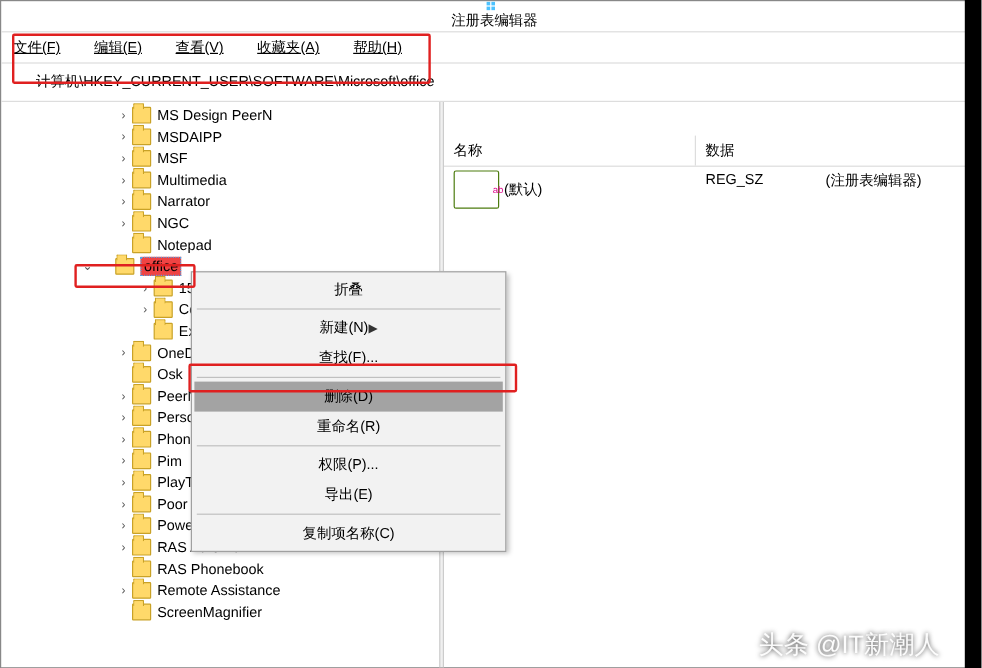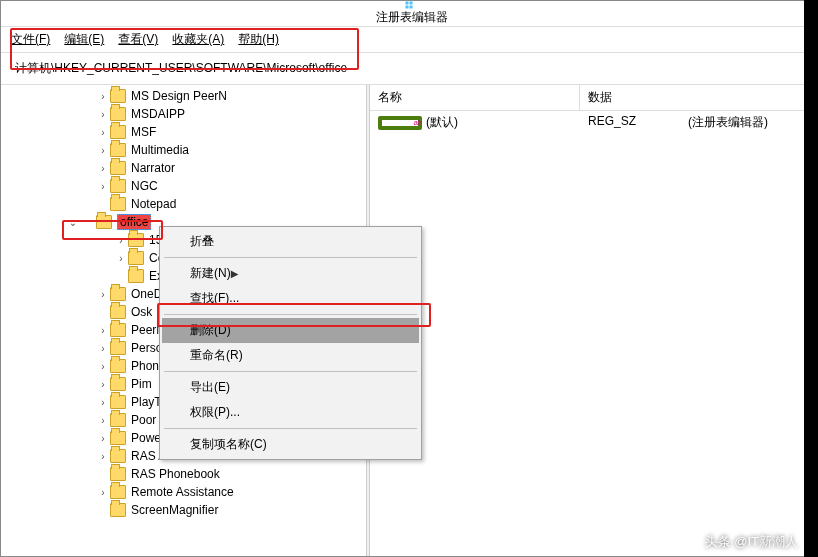--- a/index.html
+++ b/index.html
@@ -1,50 +1,50 @@
 <!DOCTYPE html>
 <html><head>
   <meta charset="utf-8">
   <style>
     * { margin: 0; padding: 0; box-sizing: border-box; font-family: "Microsoft YaHei", "Segoe UI", sans-serif; font-size: 12px; }
     body { background: #fff; width: 818px; height: 557px; overflow: hidden; position: relative; }
     .window { border: 1px solid #888; width: 818px; height: 557px; display: flex; flex-direction: column; }
     .titlebar { display: flex; align-items: center; height: 26px; padding-left: 6px; border-bottom: 1px solid #ddd; flex-direction: column; }
     .titlebar .app-icon { width: 16px; height: 16px; margin-right: 6px; }
-    .menubar { display: flex; gap: 14px; padding: 4px 10px; border-bottom: 1px solid #ddd; }
+    .menubar { display: flex; gap: 28px; padding: 4px 10px; border-bottom: 1px solid #ddd; }
     .menubar span { color: #000; text-decoration: underline; text-decoration-color: #000; cursor: default; }
-    .addressbar { padding: 4px 8px; border-bottom: 1px solid #ddd; display: flex; align-items: center; }
+    .addressbar { padding: 4px 23px; border-bottom: 1px solid #ddd; display: flex; align-items: center; }
     .addressbar .path { flex: 1; padding: 3px 6px; }
     .content { flex: 1; display: flex; min-height: 0; }
     .tree-pane { width: 365px; overflow: auto; padding-top: 2px; position: relative; }
     .divider { width: 4px; background: #f0f0f0; border-left: 1px solid #ccc; border-right: 1px solid #ccc; cursor: ew-resize; }
     .list-pane { flex: 1; display: flex; flex-direction: column; }
     .list-header { display: flex; border-bottom: 1px solid #ddd; }
-    .list-header .col { padding: 4px 8px; border-right: 1px solid #ddd; }
+    .list-header .col { padding: 4px 8px; border-right: 1px solid #ddd; margin-top: 28px; }
     .list-body .row { display: flex; padding: 3px 8px; }
     .col-name { width: 210px; display:flex; align-items:center; gap:4px; }
     .col-type { width: 100px; }
     .col-data { flex: 1; }
     .tree-node { display: flex; align-items: center; height: 18px; padding-left: 0; }
     .tree-node .expander { width: 14px; text-align: center; color: #555; font-size: 10px; }
     .tree-node .folder { width: 16px; height: 14px; background: #ffd96a; border: 1px solid #c9a227; border-radius: 1px; margin-right: 5px; position: relative; }
     .tree-node .folder::before { content: ""; position: absolute; top: -4px; left: 0; width: 7px; height: 4px; background: #ffd96a; border: 1px solid #c9a227; border-bottom: none; border-radius: 1px 1px 0 0; }
     .tree-node.selected .label { background: #ef4444; border: 1px dotted #5aa0e0; padding: 0 2px; }
     .tree-node .label { white-space: nowrap; }
     .red-box { position: absolute; border: 2px solid #e02020; pointer-events: none; border-radius: 2px; }
     .red-menubar { top: 28px; left: 10px; width: 349px; height: 42px; }
     .red-office { top: 220px; left: 62px; width: 101px; height: 20px; }
     .red-delete { top: 303px; left: 157px; width: 274px; height: 24px; }
     .context-menu { position: absolute; top: 226px; left: 159px; width: 263px; background: #f2f2f2; border: 1px solid #a0a0a0; box-shadow: 2px 2px 4px rgba(0,0,0,0.25); padding: 2px; }
-    .context-menu .mi { padding: 4px 28px 4px 28px; display: flex; justify-content: flex-start; align-items: center; }
+    .context-menu .mi { padding: 4px 28px 4px 28px; display: flex; justify-content: center; align-items: center; }
     .context-menu .mi.highlighted { background: #a3a3a3; }
     .context-menu hr { border: none; border-top: 1px solid #c0c0c0; margin: 3px 2px; }
     .context-menu .arrow { font-size: 10px; color: #333; }
-    .ab-icon { width:14px; height:14px; border:4px solid #4d7c0f; color:#d08; font-size:8px; display:inline-flex; align-items:center; justify-content:center; border-radius:2px;padding-left:36px; }
-    .watermark { position: absolute; right: 20px; bottom: 6px; color: rgba(255,255,255,0.95); text-shadow: 0 0 4px rgba(0,0,0,0.8); font-size: 13px; font-weight: 400; }
+    .ab-icon { width:14px; height:32px; border:1px solid #4d7c0f; color:#d08; font-size:8px; display:inline-flex; align-items:center; justify-content:center; border-radius:2px;padding-left:36px; }
+    .watermark { position: absolute; right: 35px; bottom: 6px; color: rgba(255,255,255,0.95); text-shadow: 0 0 4px rgba(0,0,0,0.8); font-size: 21px; font-weight: 400; }
     .right-black { position: absolute; right: 0; top: 0; width: 14px; height: 100%; background: #000; }
   </style>
 </head>
 <body>
 
 <div class="window">
   <div class="titlebar">
     <svg class="app-icon" viewBox="0 0 16 16">
       <rect x="1" y="1" width="6" height="6" fill="#4cc2ff"></rect>
         <rect x="9" y="1" width="6" height="6" fill="#4cc2ff"></rect>
@@ -223,24 +223,24 @@
     </div>
   <hr>
   <div class="mi highlighted">
       <span>删除(D)</span>
     </div>
   <div class="mi">
       <span>重命名(R)</span>
     </div>
   <hr>
   <div class="mi">
+      <span>权限(P)...</span>
+    </div>
+  <div class="mi">
       <span>导出(E)</span>
-    </div>
-  <div class="mi">
-      <span>权限(P)...</span>
     </div>
   <hr>
   <div class="mi">
       <span>复制项名称(C)</span>
     </div>
 </div>
 
 <div class="red-box red-menubar"></div>
 <div class="red-box red-office"></div>
 <div class="red-box red-delete"></div>

